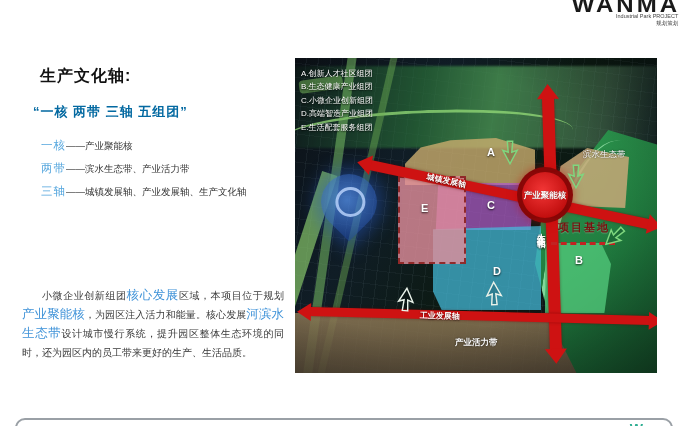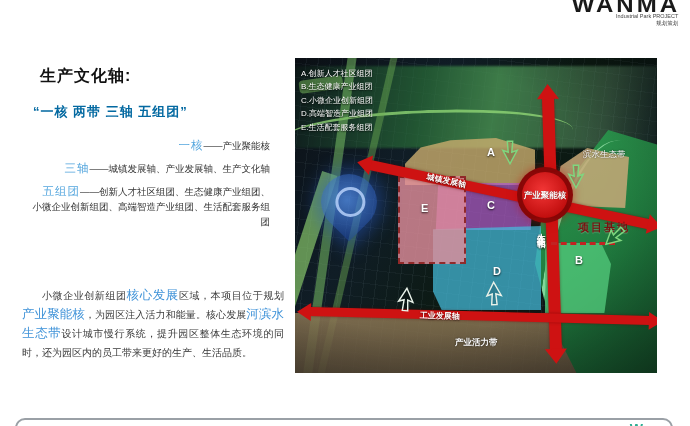--- a/index.html
+++ b/index.html
@@ -13,21 +13,21 @@
   .logo{position:absolute;top:-9px;right:10px;font-size:24px;font-weight:700;
     letter-spacing:3px;color:#1a1a1a;transform:scaleY(.92);}
   .logo-sub{position:absolute;top:13px;right:12px;text-align:right;color:#444;
     font-size:10px;line-height:12px;transform:scale(.55);transform-origin:top right;white-space:nowrap;}
   
   .title{position:absolute;left:40px;top:66px;font-size:16px;font-weight:700;
     letter-spacing:1px;color:#111;}
   .subtitle{position:absolute;left:33px;top:103px;font-size:13px;font-weight:700;
     letter-spacing:1px;color:#0369a1;}
   .items{position:absolute;left:28px;top:138px;width:242px;}
-  .item{margin-bottom:8px;font-size:9.5px;color:#333;line-height:15px;text-indent:13px;text-align:right;}
+  .item{margin-bottom:8px;font-size:9.5px;color:#333;line-height:15px;text-indent:13px;}
   .item .lbl{font-size:11.5px;color:#56A7DE;letter-spacing:1px;}
   .para{position:absolute;left:22px;top:286px;width:262px;font-size:10px;color:#3a3a3a;
     line-height:19px;text-align:justify;text-indent:2em;}
   .para .hl{color:#3E92D8;font-size:12.5px;}
   
   .map{position:absolute;left:295px;top:58px;width:362px;height:315px;overflow:hidden;
     background:linear-gradient(120deg,#0b1016 0%,#101d26 30%,#0c1a12 55%,#0a131c 100%);}
   .grid{position:absolute;inset:0;opacity:.9;background:
     repeating-linear-gradient(97deg,transparent 0 11px,rgba(130,150,160,.10) 11px 12px),
     repeating-linear-gradient(7deg,transparent 0 13px,rgba(130,150,160,.08) 13px 14px);}
@@ -76,21 +76,21 @@
   .ah-up{top:-14px;left:-5px;border-left:11px solid transparent;border-right:11px solid transparent;border-bottom:15px solid #CE1212;}
   .ah-down{bottom:-14px;left:-5px;border-left:11px solid transparent;border-right:11px solid transparent;border-top:15px solid #CE1212;}
   .band-label{position:absolute;color:#fff;font-size:10px;font-weight:700;white-space:nowrap;
     transform:scale(.8);transform-origin:left top;text-shadow:0 1px 2px rgba(0,0,0,.7);}
   .core{position:absolute;left:222px;top:109px;width:56px;height:56px;border-radius:50%;
     background:radial-gradient(circle at 45% 40%,#f23636,#c00d0d 75%);
     border:5px solid rgba(125,5,5,.85);box-sizing:border-box;box-shadow:0 0 10px rgba(200,0,0,.5);
     display:flex;align-items:center;justify-content:center;}
   .core span{color:#fff;font-weight:700;font-size:10px;transform:scale(.85);white-space:nowrap;text-shadow:0 1px 1px rgba(0,0,0,.6);}
   .site-label{position:absolute;left:263px;top:162px;color:#7A1010;font-weight:700;font-size:11px;
-    letter-spacing:2px;text-shadow:0 1px 1px rgba(255,255,255,.25);padding-left:20px;}
+    letter-spacing:2px;text-shadow:0 1px 1px rgba(255,255,255,.25);}
   .site-dash{position:absolute;left:256px;top:184px;width:64px;border-top:3px dashed #C22222;}
   .mlabel{position:absolute;color:#fff;font-size:10px;transform:scale(.85);transform-origin:left top;
     white-space:nowrap;text-shadow:0 1px 2px rgba(0,0,0,.85);}
   .eco-label{position:absolute;left:240px;top:168px;color:#fff;font-size:10px;writing-mode:vertical-rl;
     letter-spacing:2px;transform:scale(.85);transform-origin:top left;font-weight:700;text-shadow:0 1px 2px rgba(0,0,0,.85);}
   .legend{position:absolute;left:6px;top:8px;color:#fff;font-size:10px;line-height:17px;
     transform:scale(.8);transform-origin:left top;text-shadow:0 1px 2px rgba(0,0,0,.9);white-space:nowrap;}
   
   .pin{position:absolute;left:26px;top:116px;width:56px;height:56px;
     background:radial-gradient(circle at 50% 45%,rgba(80,140,230,.8),rgba(25,70,175,.55));
@@ -115,22 +115,22 @@
 <div class="logo-sub">
   <div>Industrial Park    PROJECT</div>
   <div>规划策划</div>
 </div>
 
 <div class="title">生产文化轴:</div>
 <div class="subtitle">“一核 两带 三轴 五组团”</div>
 
 <div class="items">
   <div class="item"><span class="lbl">一核</span><span>——产业聚能核</span></div>
+  <div class="item"><span class="lbl">两带</span><span>——滨水生态带、产业活力带</span></div>
   <div class="item"><span class="lbl">三轴</span><span>——城镇发展轴、产业发展轴、生产文化轴</span></div>
-  <div class="item"><span class="lbl">五组团</span><span>——创新人才社区组团、生态健康产业组团、小微企业创新组团、高端智造产业组团、生活配套服务组团</span></div>
 </div>
 
 <div class="para">
   <span>小微企业创新组团</span><span class="hl">核心发展</span><span>区域，本项目位于规划</span><span class="hl">产业聚能核</span><span>，为园区注入活力和能量。核心发展</span><span class="hl">河滨水生态带</span><span>设计城市慢行系统，提升园区整体生态环境的同时，还为园区内的员工带来更好的生产、生活品质。</span>
 </div>
 
 <div class="map">
   <div class="grid"></div>
   <div class="river"></div>
   <div class="river-edge"></div>

